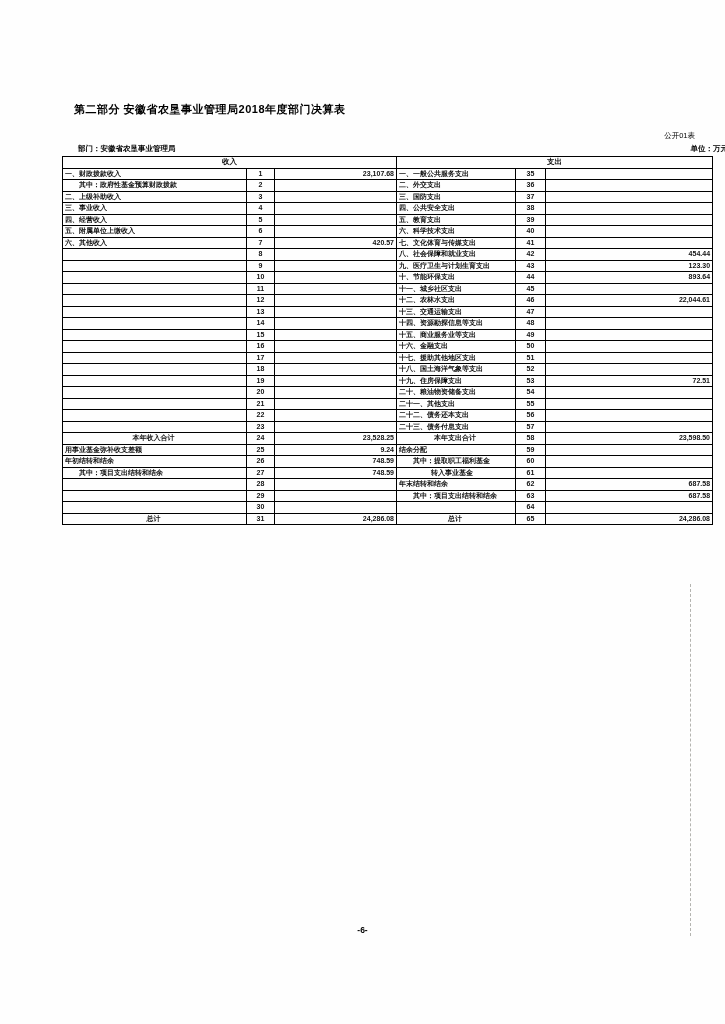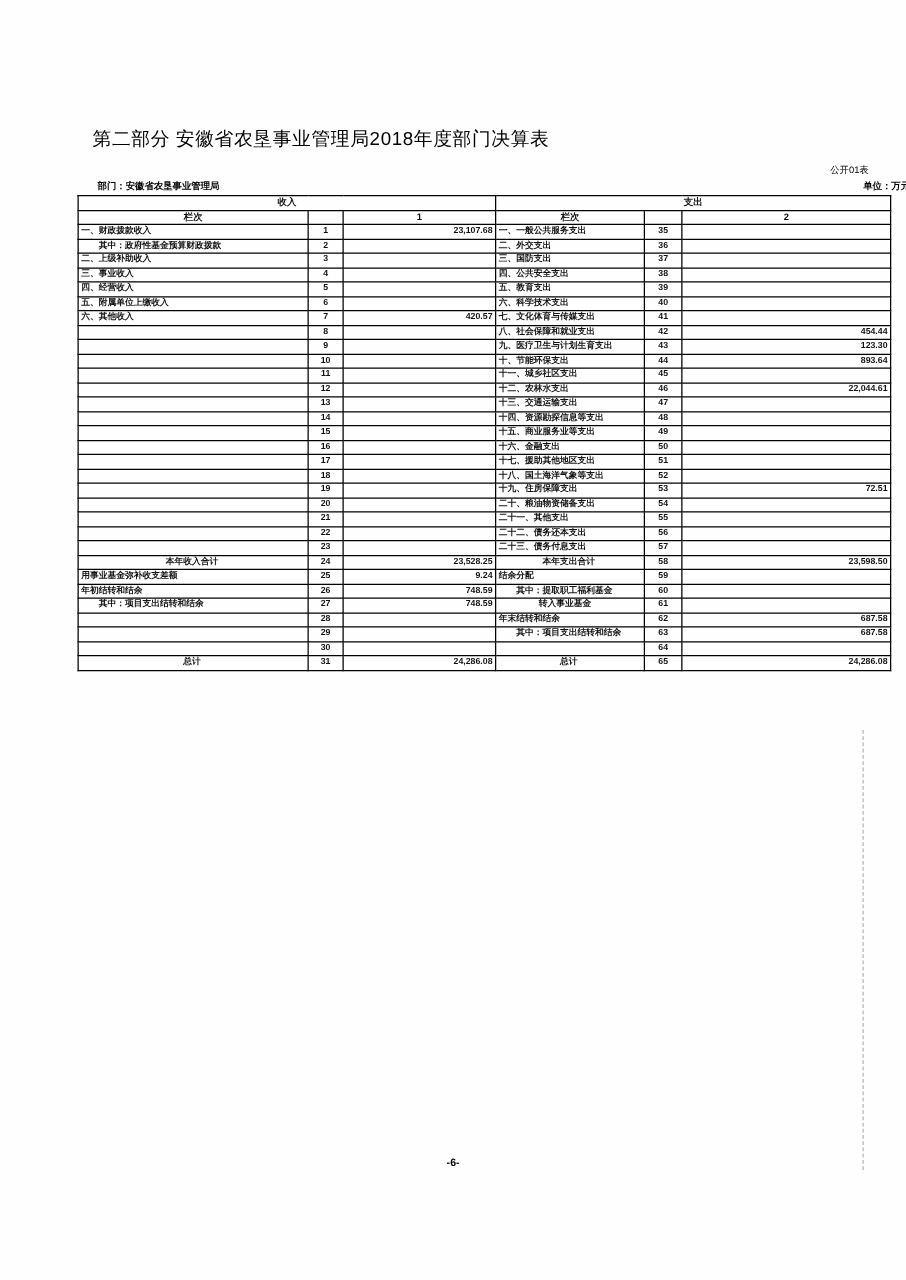--- a/index.html
+++ b/index.html
@@ -2,21 +2,21 @@
 <html><head>
 <meta charset="utf-8">
 <style>
   html,body { margin:0; padding:0; background:#ffffff; }
   .page {
     position:relative; width:725px; height:1024px; background:#fefefe;
     font-family:"Liberation Sans", sans-serif; color:#000; overflow:hidden;
   }
   .section-title {
     position:absolute; left:74px; top:102px;
-    font-size:15px; font-weight:normal; letter-spacing:0.5px; white-space:nowrap;
+    font-size:11px; font-weight:bold; letter-spacing:0.5px; white-space:nowrap;
   }
   .table-title {
     position:absolute; left:62px; width:650px; top:120px; text-align:center;
     font-size:13px; font-weight:bold; letter-spacing:2px;
   }
   .form-no {
     position:absolute; right:30px; top:131px; font-size:7.5px; font-weight:normal;
   }
   .meta-line {
     position:absolute; left:62px; top:144px; width:650px;
@@ -76,28 +76,20 @@
         <col style="width:122px">
       <col style="width:119px">
         <col style="width:30px">
         <col style="width:167px">
     </colgroup>
     <thead>
       <tr>
         <th colspan="3">收入</th>
         <th colspan="3">支出</th>
       </tr>
-      <tr>
-        <th>栏次</th>
-        <th></th>
-        <th>1</th>
-        <th>栏次</th>
-        <th></th>
-        <th>2</th>
-      </tr>
     </thead>
     <tbody>
         <tr>
           <td class="item">一、财政拨款收入</td>
           <td class="rowno">1</td>
           <td class="amount">23,107.68</td>
           <td class="item">一、一般公共服务支出</td>
           <td class="rowno">35</td>
           <td class="amount">&nbsp;</td>
         </tr>

